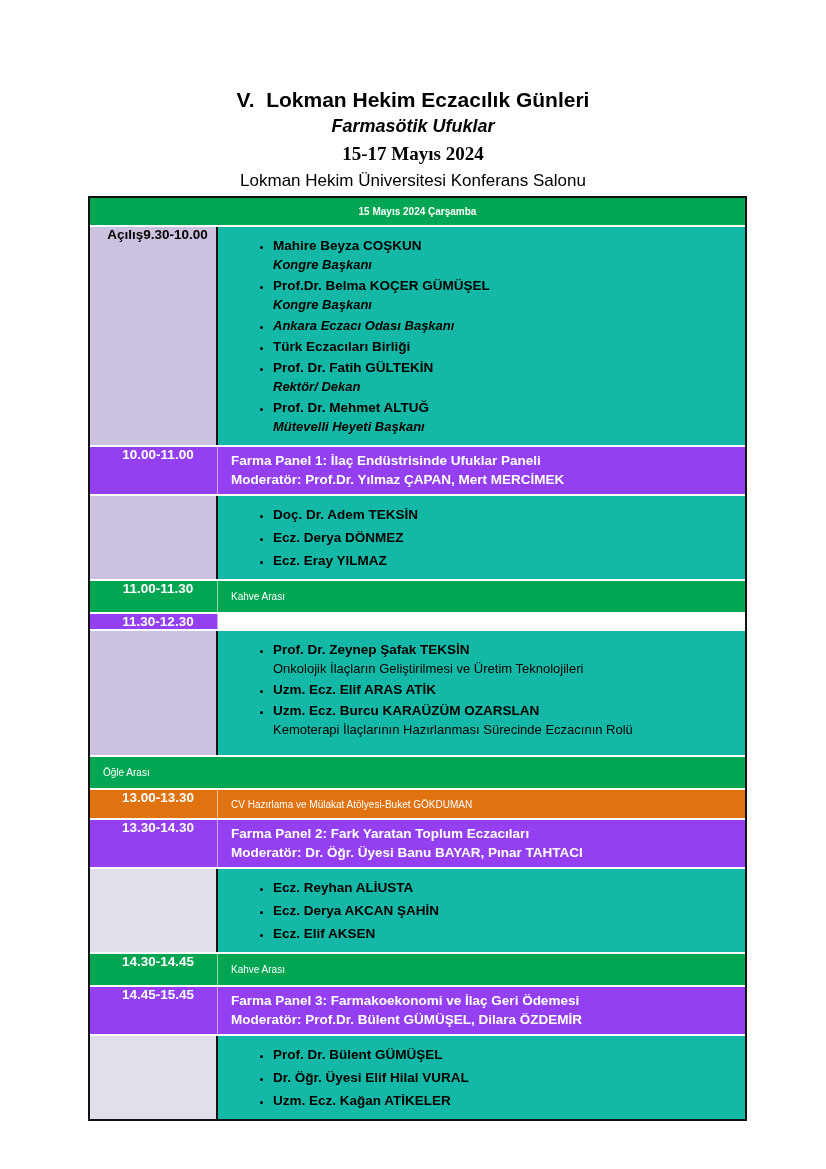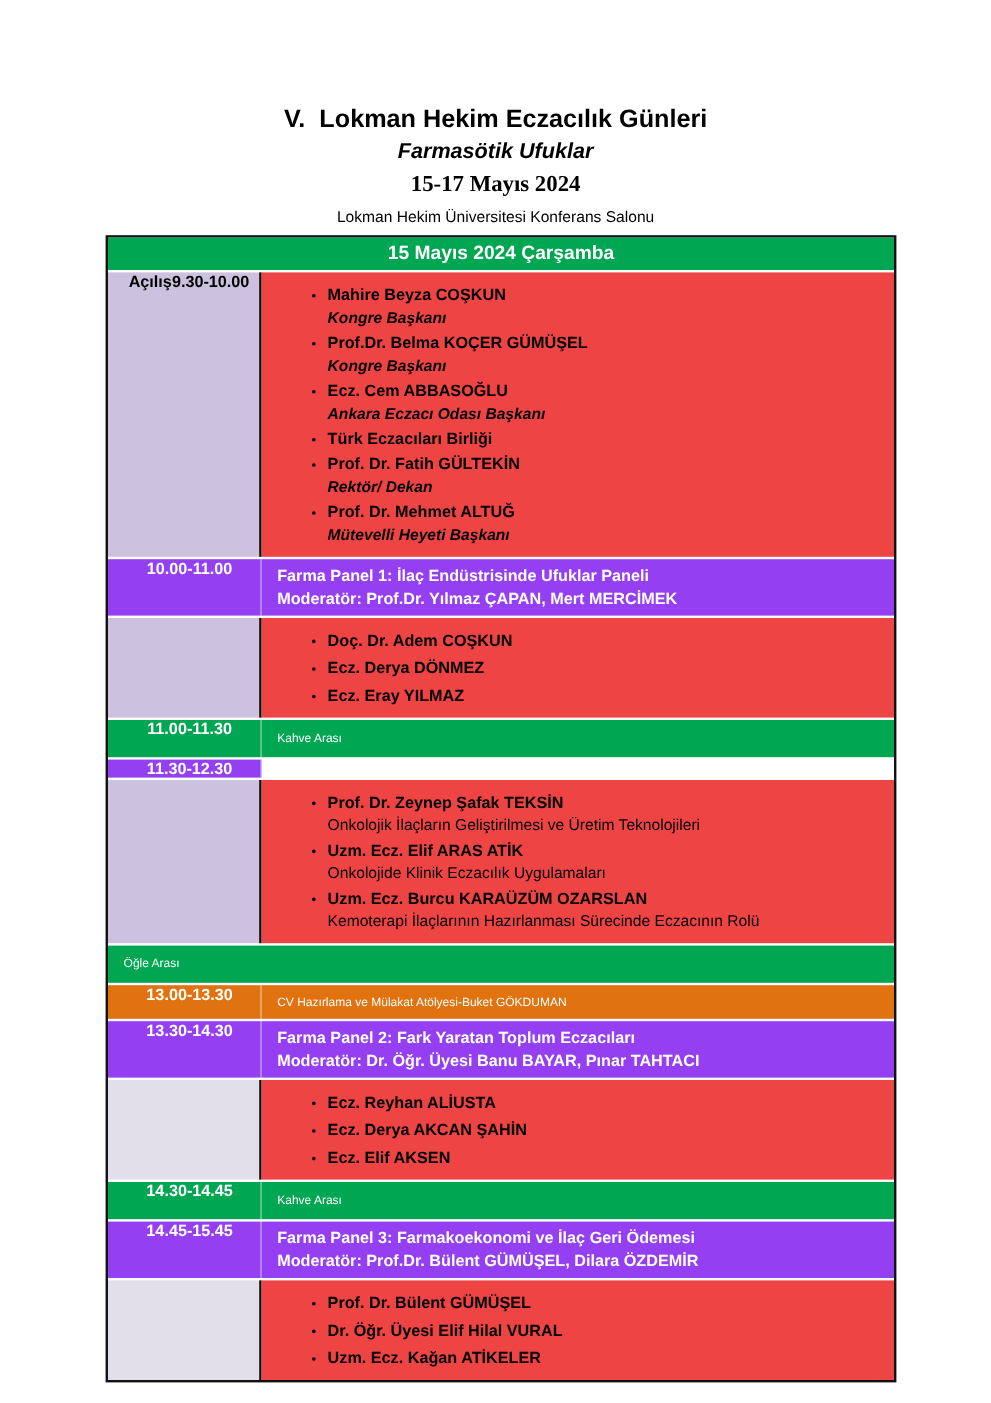--- a/index.html
+++ b/index.html
@@ -6,41 +6,41 @@
   body{
     width:826px;height:1169px;overflow:hidden;position:relative;
     font-family:"Liberation Sans",sans-serif;color:#000;
     -webkit-font-smoothing:antialiased;
   }
   
   .titles{padding-top:86px;text-align:center;line-height:27px;}
   .t1{font-size:21px;font-weight:bold;}
   .t2{font-size:18px;font-weight:bold;font-style:italic;}
   .t3{font-size:19px;font-weight:bold;font-family:Liberation Serif, serif;}
-  .t4{font-size:13px;font-weight:normal;}
+  .t4{font-size:17px;font-weight:normal;}
   
   .schedule{
     position:absolute;left:88px;top:196px;width:659px;
     border:2px solid #111;background:#fff;box-sizing:border-box;
   }
   .day-header{
-    background:var(--green);color:#fff;font-weight:bold;font-size:16px;
+    background:var(--green);color:#fff;font-weight:bold;font-size:10px;
     text-align:center;height:27px;line-height:27px;
   }
   .row{display:flex;border-top:2.5px solid #fff;}
   .tcell{
     flex:0 0 128px;width:128px;box-sizing:border-box;
     display:flex;flex-direction:row;justify-content:center;
     padding-left:9px;font-weight:bold;font-size:13.5px;
   }
   .ccell{flex:1;box-sizing:border-box;}
   
   .row.light .tcell{background:var(--lavender);border-right:2px solid #111;}
   .row.light.pale .tcell{background:var(--lavenderLight);}
-  .row.light .ccell{background:#ef4444;}
+  .row.light .ccell{background:#14b8a6;}
   
   .row.panel .tcell,.row.panel .ccell{background:var(--purple);color:#fff;}
   .row.break-green .tcell,.row.break-green .ccell{background:var(--green);color:#fff;}
   .row.workshop .tcell,.row.workshop .ccell{background:var(--orange);color:#fff;}
   .row.panel .tcell,.row.break-green .tcell,.row.workshop .tcell{
     border-right:1.5px solid rgba(255,255,255,.55);
   }
   .row.panel .ccell{padding:4px 8px 5px 13px;font-weight:bold;font-size:13.5px;line-height:19px;}
   .ccell.single{display:flex;align-items:center;padding-left:13px;font-weight:normal;font-size:10px;}
   .row.break-green{min-height:31px;}
@@ -87,21 +87,20 @@
         <ul class="spk">
           <li>
             <div class="name">Mahire Beyza COŞKUN</div>
             <div class="role">Kongre Başkanı</div>
           </li>
           <li>
             <div class="name">Prof.Dr. Belma KOÇER GÜMÜŞEL</div>
             <div class="role">Kongre Başkanı</div>
           </li>
           <li>
-            <div class="name">Ecz. Cem ABBASOĞLU</div>
             <div class="role">Ankara Eczacı Odası Başkanı</div>
           </li>
           <li>
             <div class="name">Türk Eczacıları Birliği</div>
           </li>
           <li>
             <div class="name">Prof. Dr. Fatih GÜLTEKİN</div>
             <div class="role">Rektör/ Dekan</div>
           </li>
           <li>
@@ -120,21 +119,21 @@
         <div class="ptitle">Farma Panel 1: İlaç Endüstrisinde Ufuklar Paneli</div>
         <div class="pmod">Moderatör: Prof.Dr. Yılmaz ÇAPAN, Mert MERCİMEK</div>
       </div>
     </div>
 
     <div class="row light r-spk1">
       <div class="tcell"></div>
       <div class="ccell">
         <ul class="spk roomy">
           <li>
-              <div class="name">Doç. Dr. Adem COŞKUN</div>
+              <div class="name">Doç. Dr. Adem TEKSİN</div>
             </li>
           <li>
               <div class="name">Ecz. Derya DÖNMEZ</div>
             </li>
           <li>
               <div class="name">Ecz. Eray YILMAZ</div>
             </li>
         </ul>
       </div>
     </div>
@@ -155,21 +154,20 @@
     <div class="row light r-spk2">
       <div class="tcell"></div>
       <div class="ccell">
         <ul class="spk">
           <li>
             <div class="name">Prof. Dr. Zeynep Şafak TEKSİN</div>
             <div class="topic">Onkolojik İlaçların Geliştirilmesi ve Üretim Teknolojileri</div>
           </li>
           <li>
             <div class="name">Uzm. Ecz. Elif ARAS ATİK</div>
-            <div class="topic">Onkolojide Klinik Eczacılık Uygulamaları</div>
           </li>
           <li>
             <div class="name">Uzm. Ecz. Burcu KARAÜZÜM OZARSLAN</div>
             <div class="topic">Kemoterapi İlaçlarının Hazırlanması Sürecinde Eczacının Rolü</div>
           </li>
         </ul>
       </div>
     </div>
 
     <div class="row break-green">

